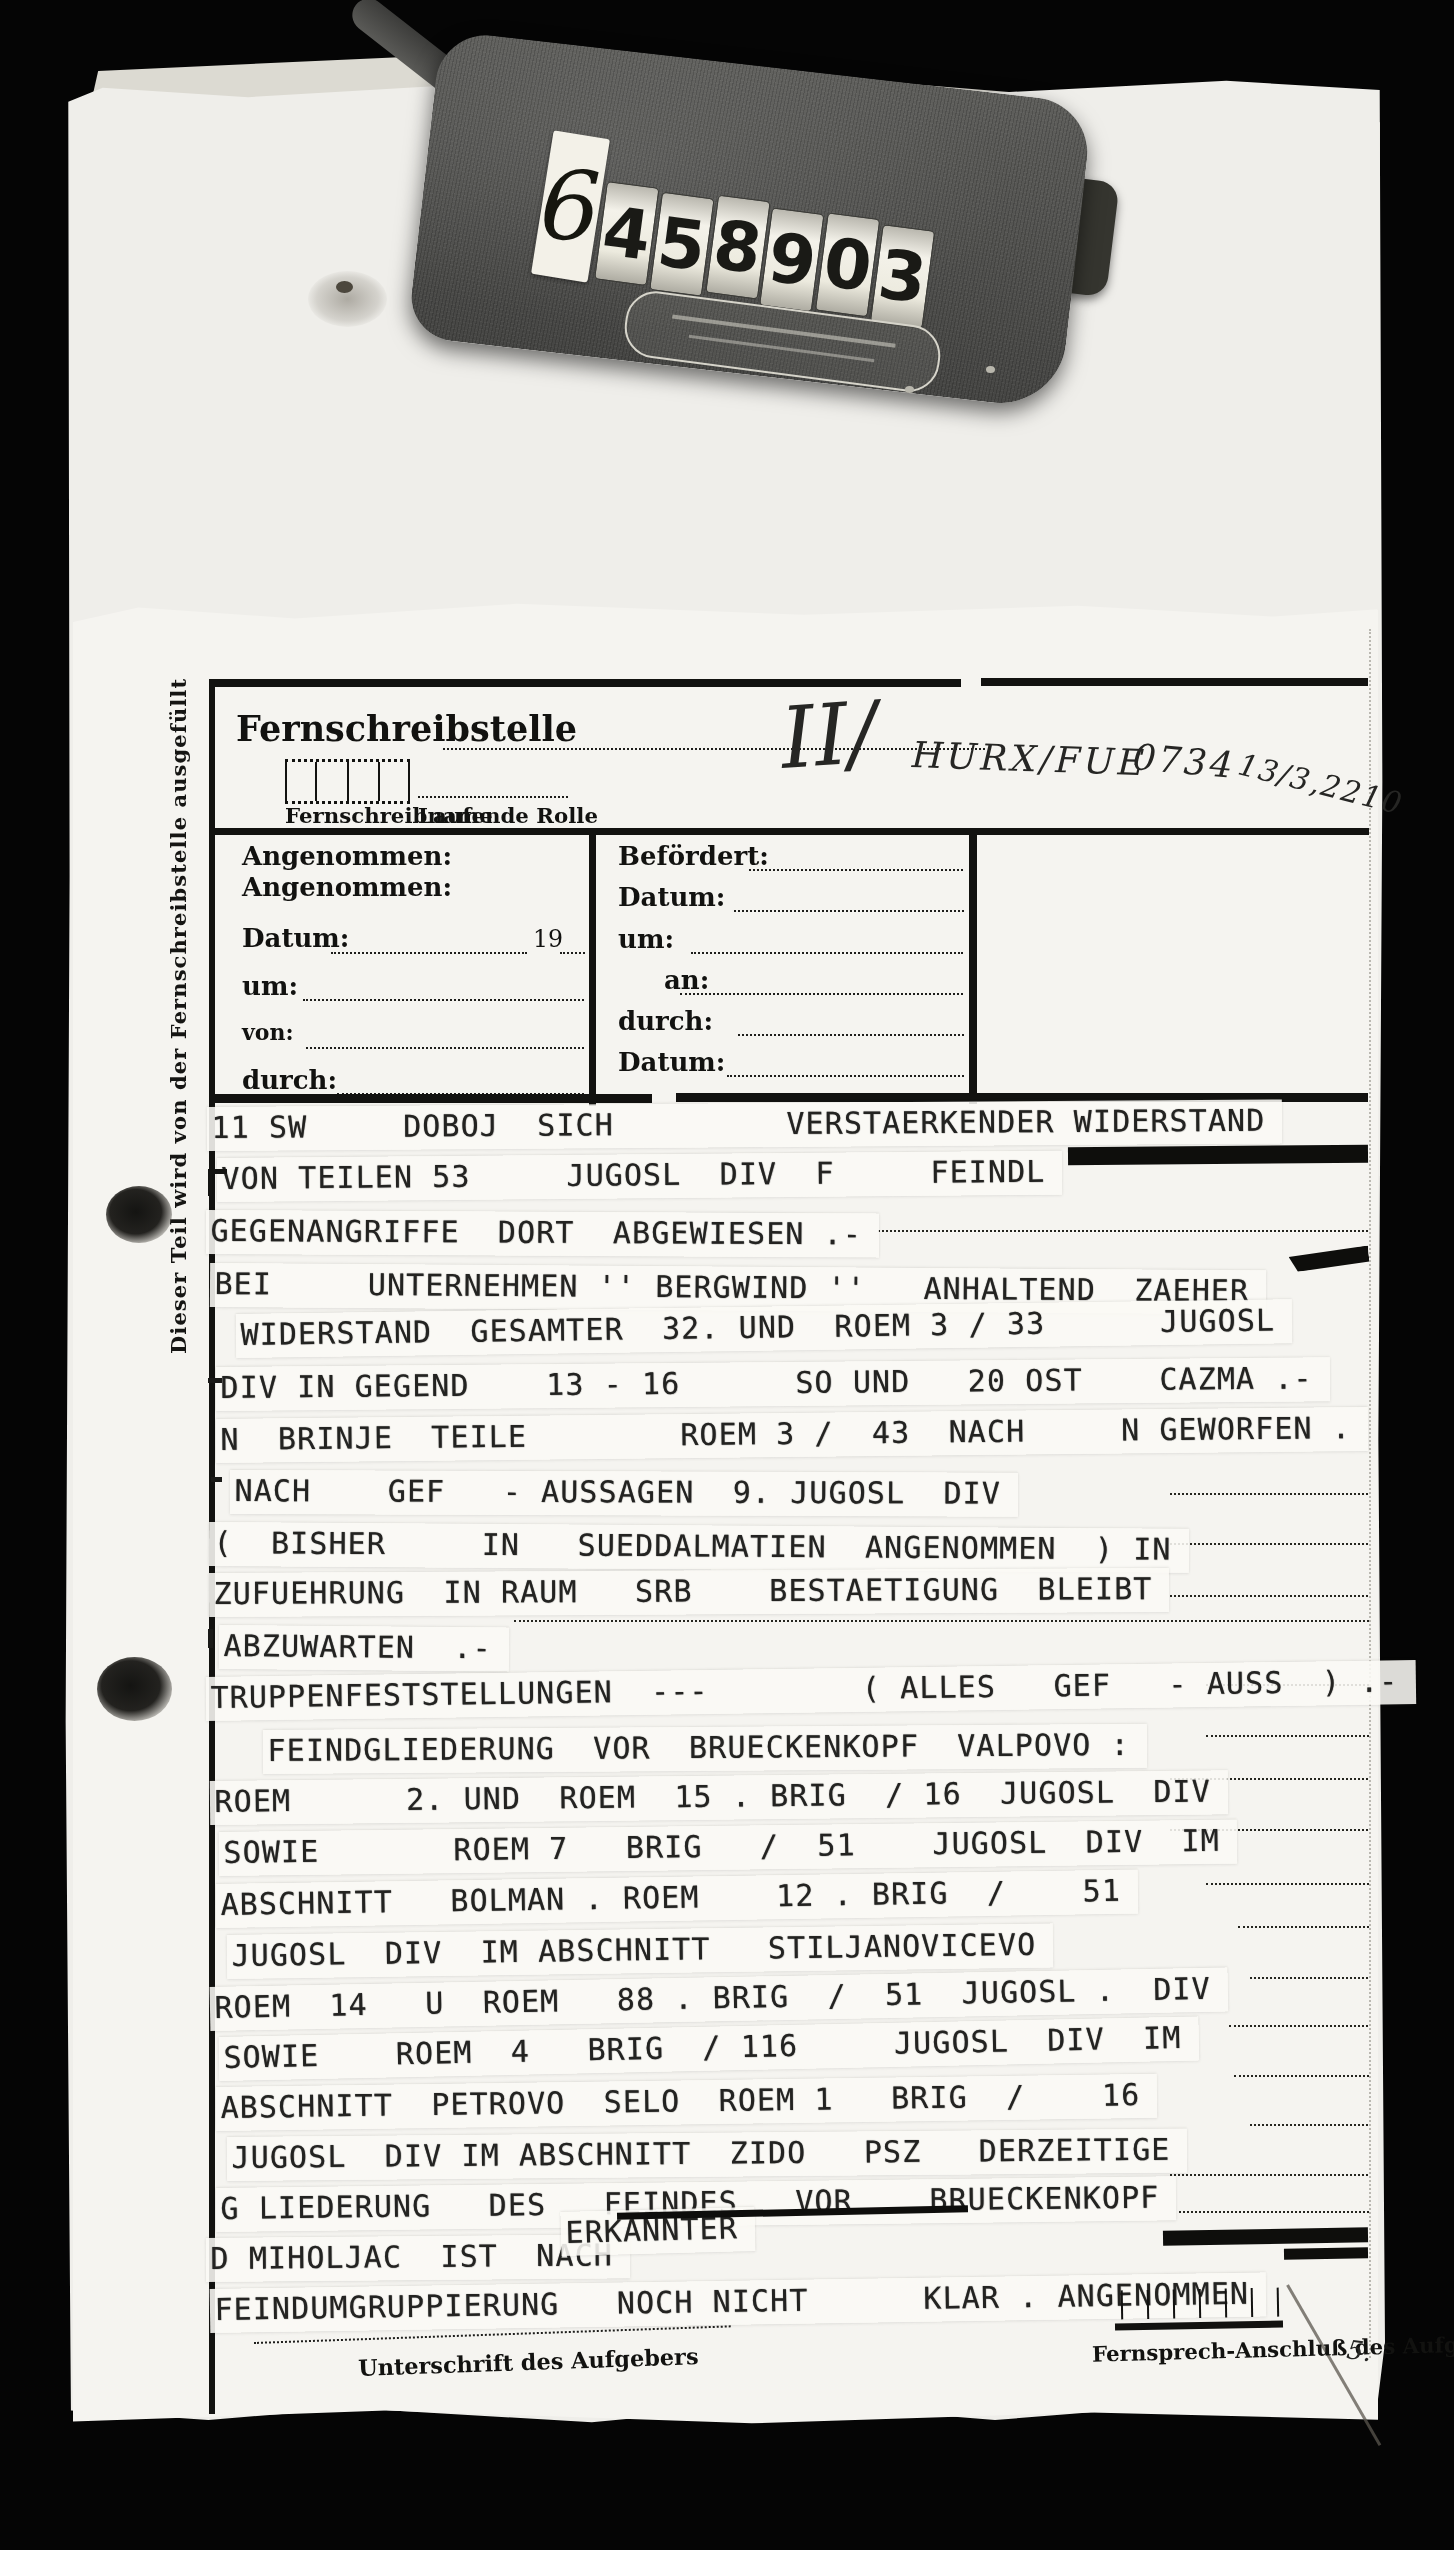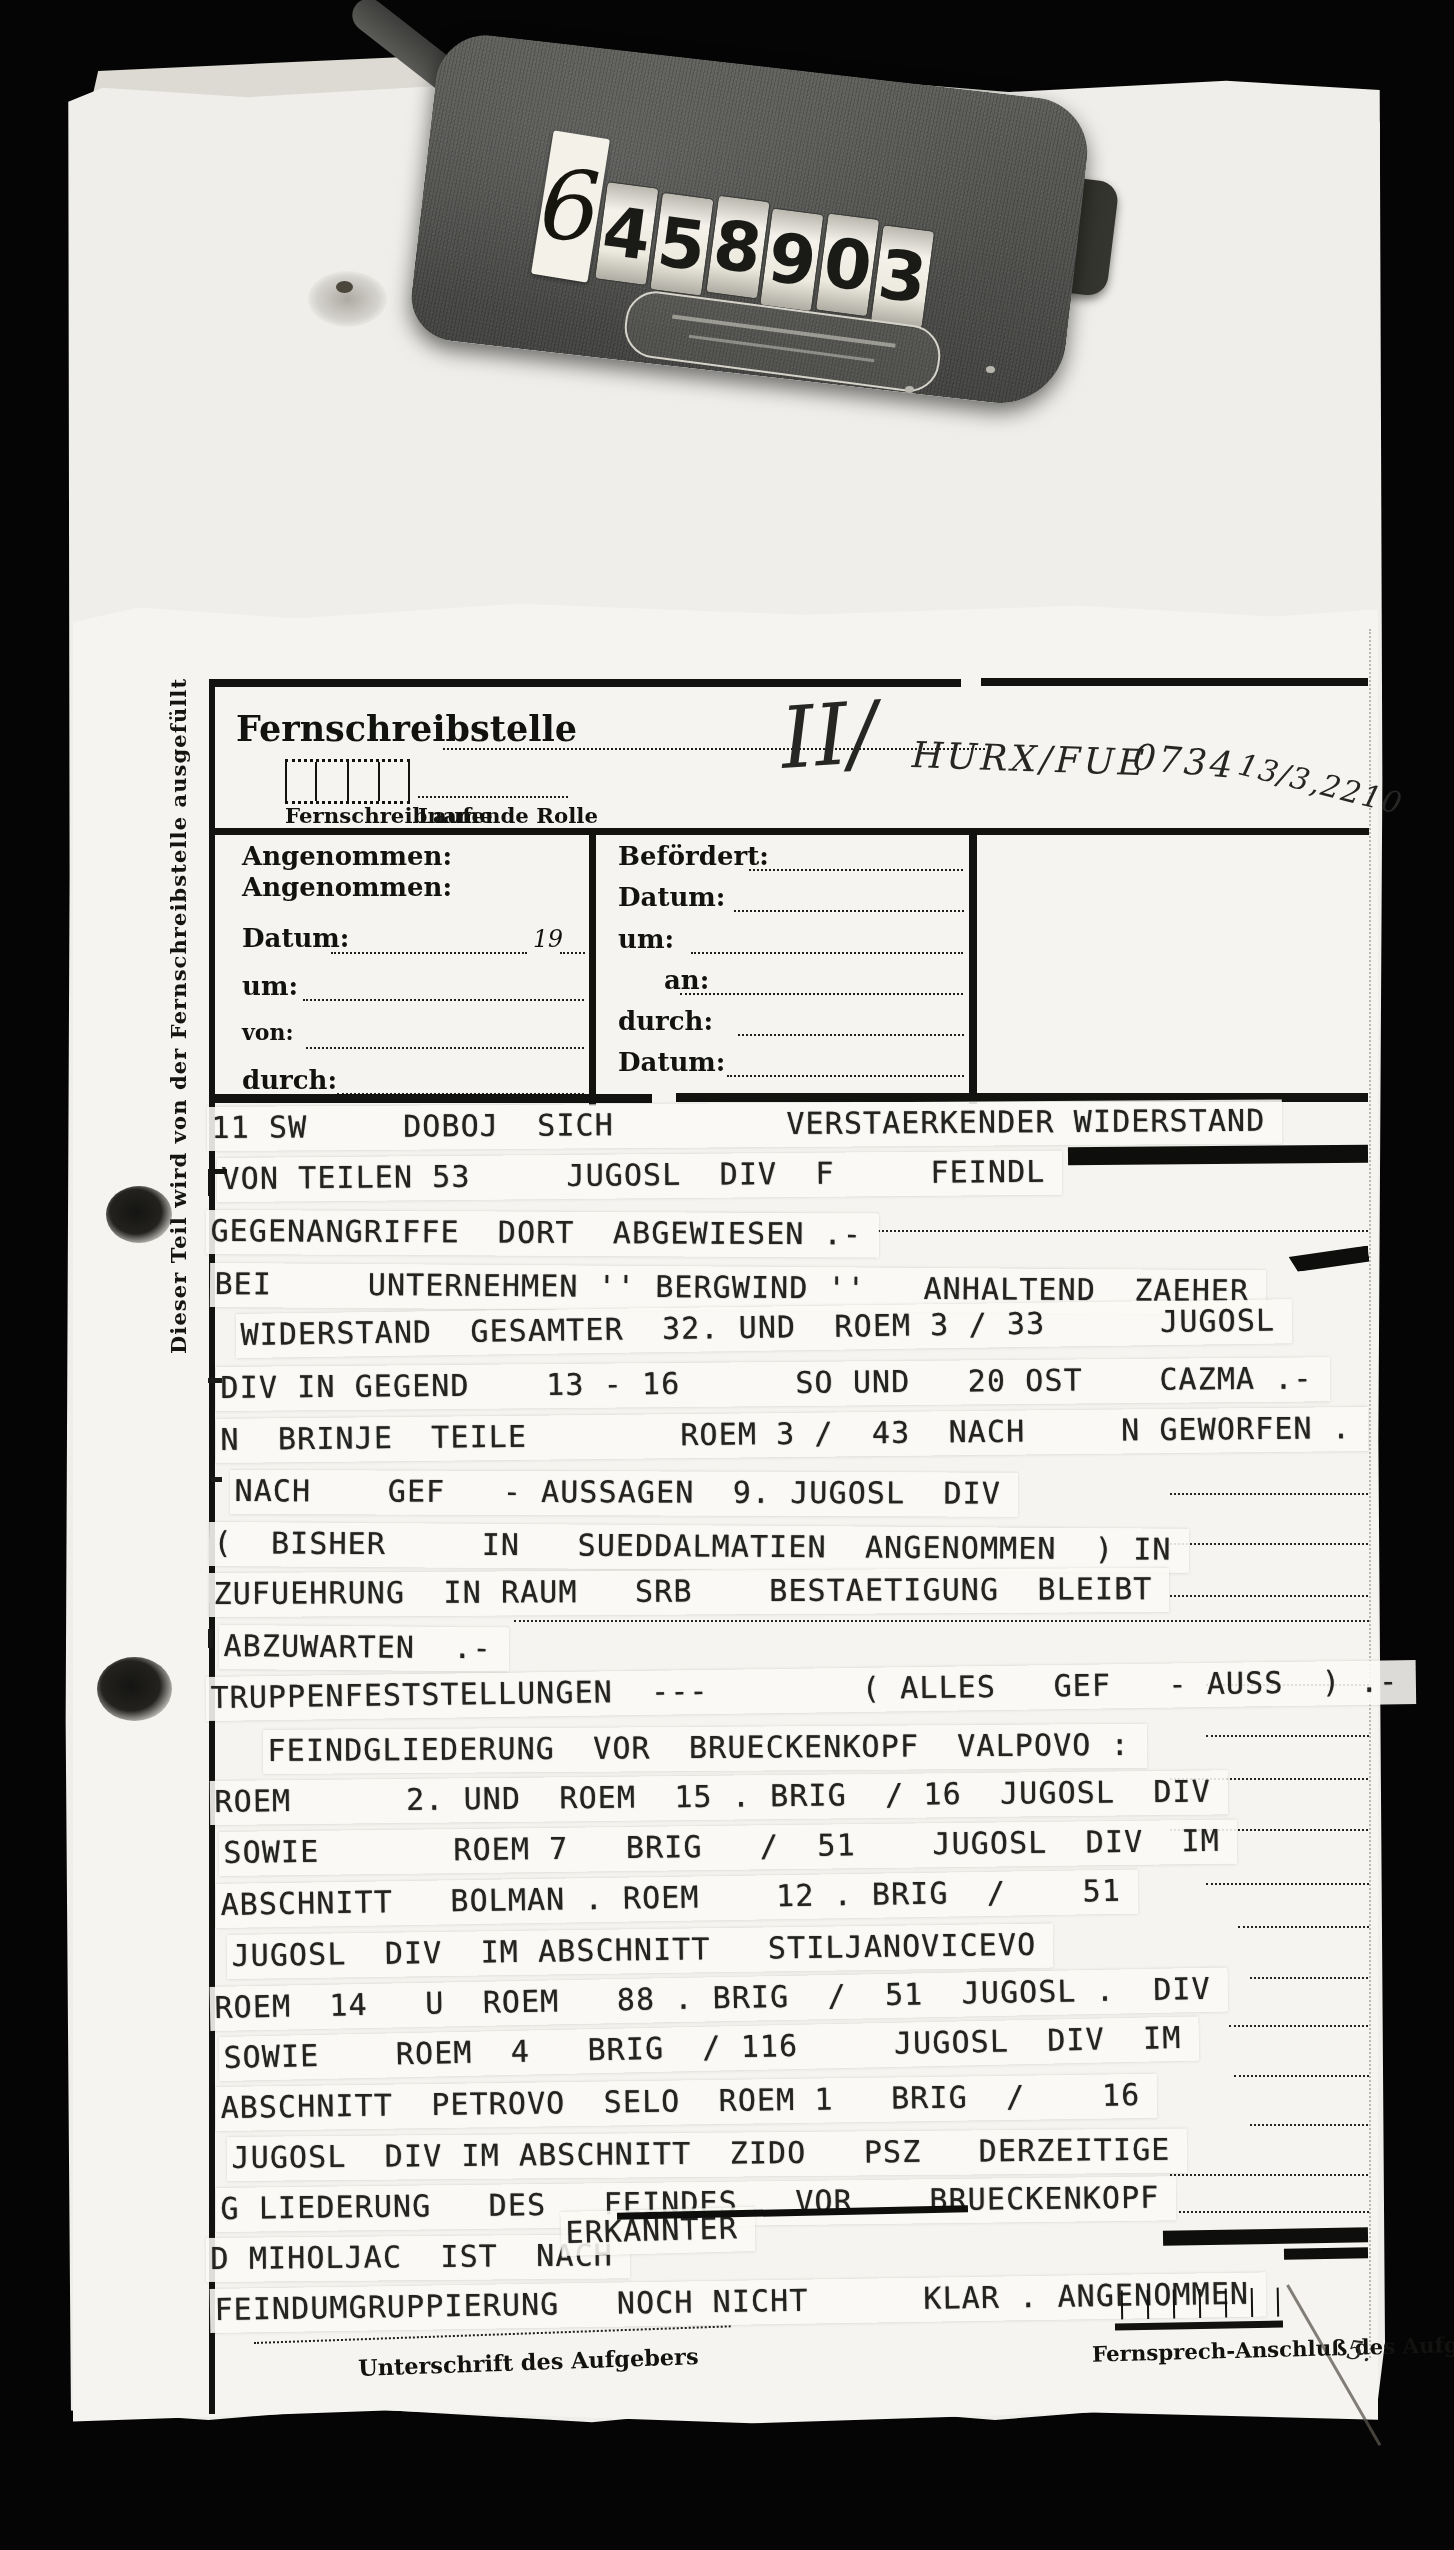--- a/index.html
+++ b/index.html
@@ -148,21 +148,21 @@
 
 <div class="abs hand" style="left:781px;top:689px;font-size:85px;transform:rotate(-4deg);">II/</div>
 <div class="abs hand" style="left:912px;top:734px;font-size:36px;letter-spacing:3.4px;transform:rotate(2deg);">HURX/FUE</div>
 <div class="abs hand" style="left:1133px;top:736px;font-size:36px;letter-spacing:2.8px;transform:rotate(5deg);">0734</div>
 <div class="abs hand" style="left:1239px;top:746px;font-size:30px;letter-spacing:1.7px;transform:rotate(14deg);">13/3,2210</div>
 
 <div class="abs frak" style="left:242px;top:841px;font-size:26px;">Angenommen:</div>
 <div class="abs frak" style="left:242px;top:872px;font-size:26px;">Angenommen:</div>
 <div class="abs frak" style="left:242px;top:923px;font-size:26px;">Datum:</div>
 <div class="abs dot" style="left:331px;top:952px;width:196px;"></div>
-<div class="abs frak" style="left:533px;top:925px;font-size:23.6px;font-weight:400;font-style:italic;">19</div>
+<div class="abs frak" style="left:533px;top:925px;font-size:23.6px;font-weight:400;">19</div>
 <div class="abs dot" style="left:560px;top:952px;width:25px;"></div>
 <div class="abs frak" style="left:242px;top:971px;font-size:26px;">um:</div>
 <div class="abs dot" style="left:303px;top:999px;width:281px;"></div>
 <div class="abs frak" style="left:242px;top:1019px;font-size:22px;">von:</div>
 <div class="abs dot" style="left:306px;top:1047px;width:278px;"></div>
 <div class="abs frak" style="left:242px;top:1065px;font-size:26px;">durch:</div>
 <div class="abs dot" style="left:337px;top:1093px;width:247px;"></div>
 
 <div class="abs frak" style="left:618px;top:841px;font-size:26px;">Befördert:</div>
 <div class="abs dot" style="left:749px;top:869px;width:214px;"></div>

